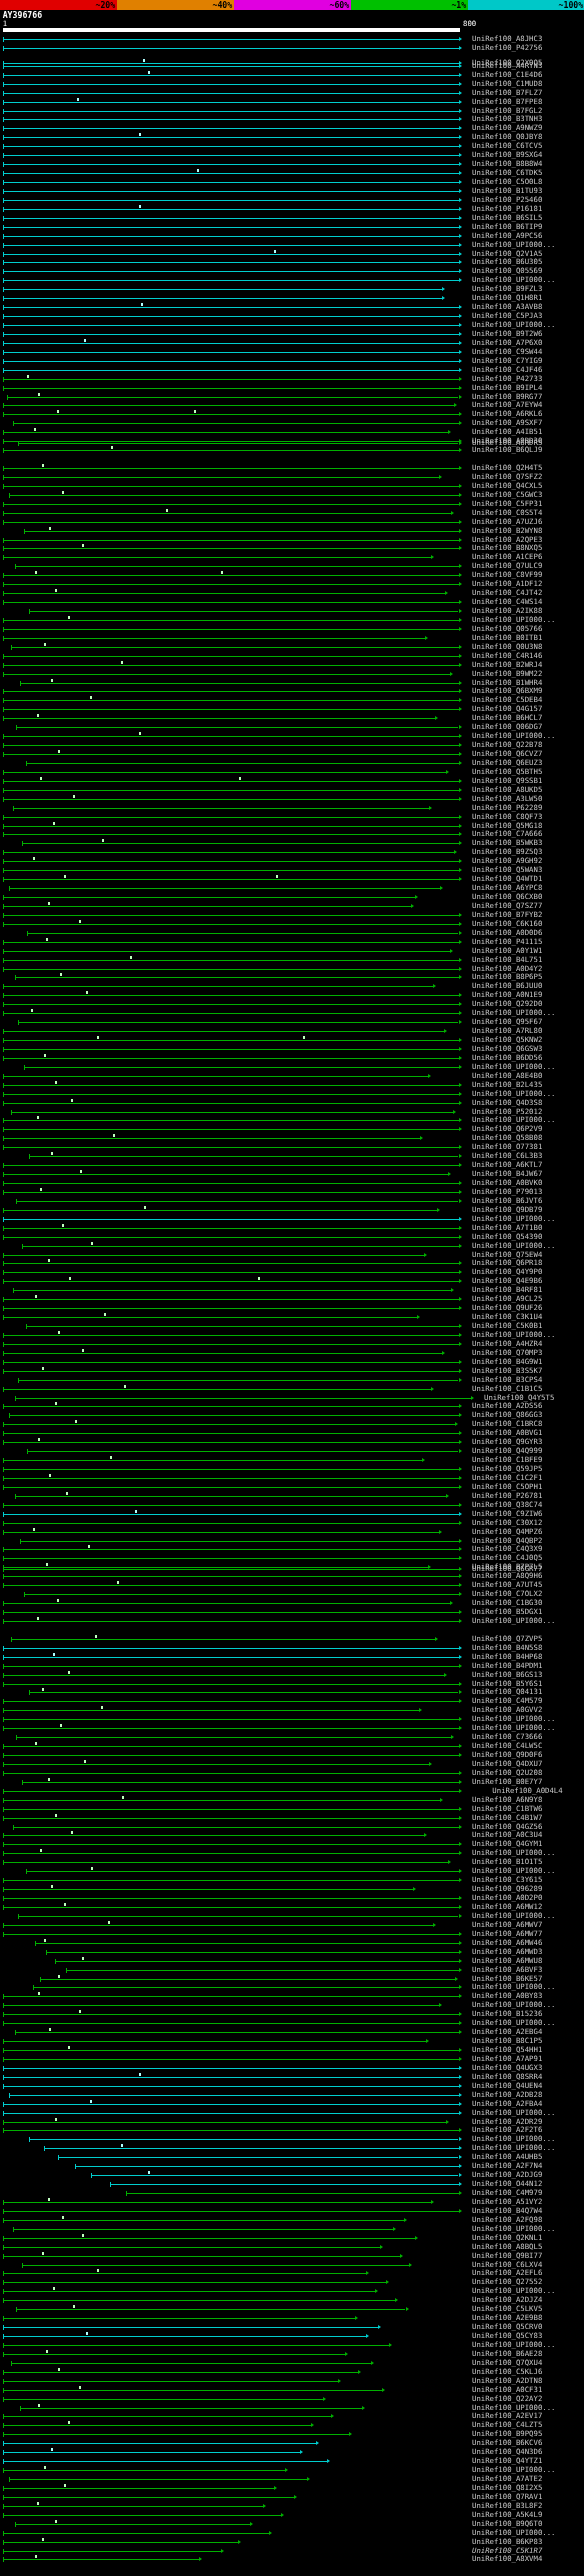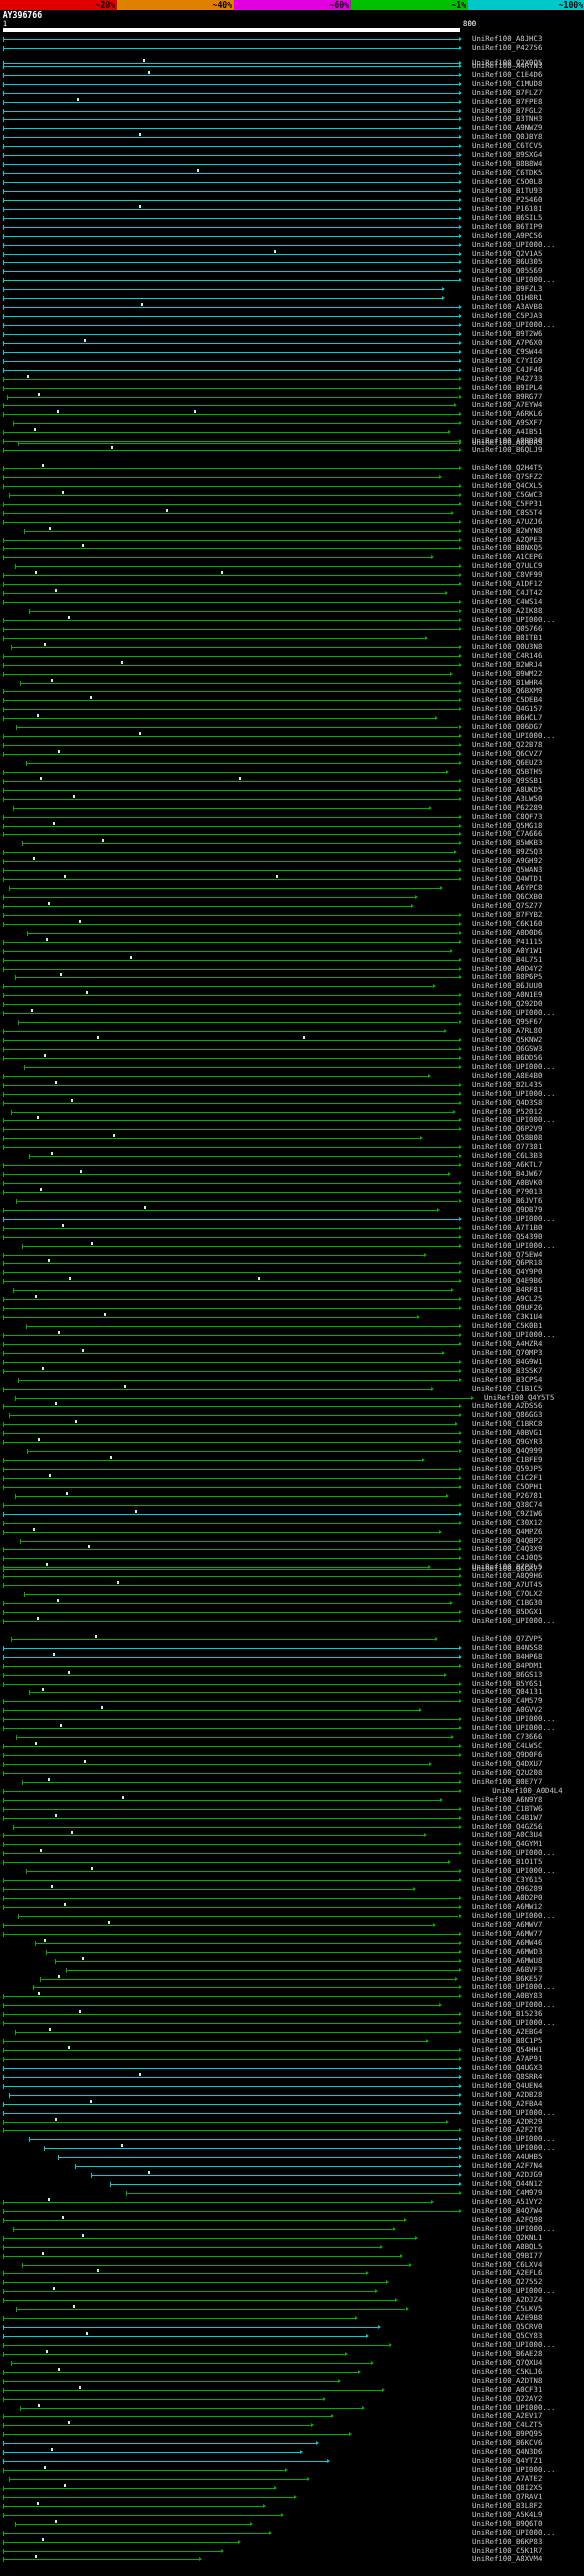--- a/index.html
+++ b/index.html
@@ -1861,21 +1861,21 @@
         <div class="arrow" style="left: 269px; border-left-color: rgb(0, 176, 0);"></div>
         <div class="lbl">UniRef100_UPI000...</div>
       </div>
       <div class="arow" style="top: 2503px; height: 9px;">
         <div class="tick" style="left: 2.7px; background: rgb(0, 176, 0);"></div>
         <div class="bar" style="left: 2.7px; width: 235px; background: rgb(0, 176, 0);"></div>
         <div class="arrow" style="left: 238px; border-left-color: rgb(0, 176, 0);"></div>
         <div class="gap" style="left: 42px; background: rgb(192, 255, 192);"></div>
         <div class="lbl">UniRef100_B6KP83</div>
       </div>
-      <div class="arow" style="top: 2512px; height: 9px;">
+      <div class="arow" style="top: 2512px; height: 9px; font-style: italic;">
         <div class="tick" style="left: 2.7px; background: rgb(0, 176, 0);"></div>
         <div class="bar" style="left: 2.7px; width: 218px; background: rgb(0, 176, 0);"></div>
         <div class="arrow" style="left: 221px; border-left-color: rgb(0, 176, 0);"></div>
         <div class="lbl">UniRef100_C5K1R7</div>
       </div>
       <div class="arow" style="top: 2520px; height: 9px;">
         <div class="tick" style="left: 2.7px; background: rgb(0, 176, 0);"></div>
         <div class="bar" style="left: 2.7px; width: 196px; background: rgb(0, 176, 0);"></div>
         <div class="arrow" style="left: 199px; border-left-color: rgb(0, 176, 0);"></div>
         <div class="gap" style="left: 35px; background: rgb(192, 255, 192);"></div>

